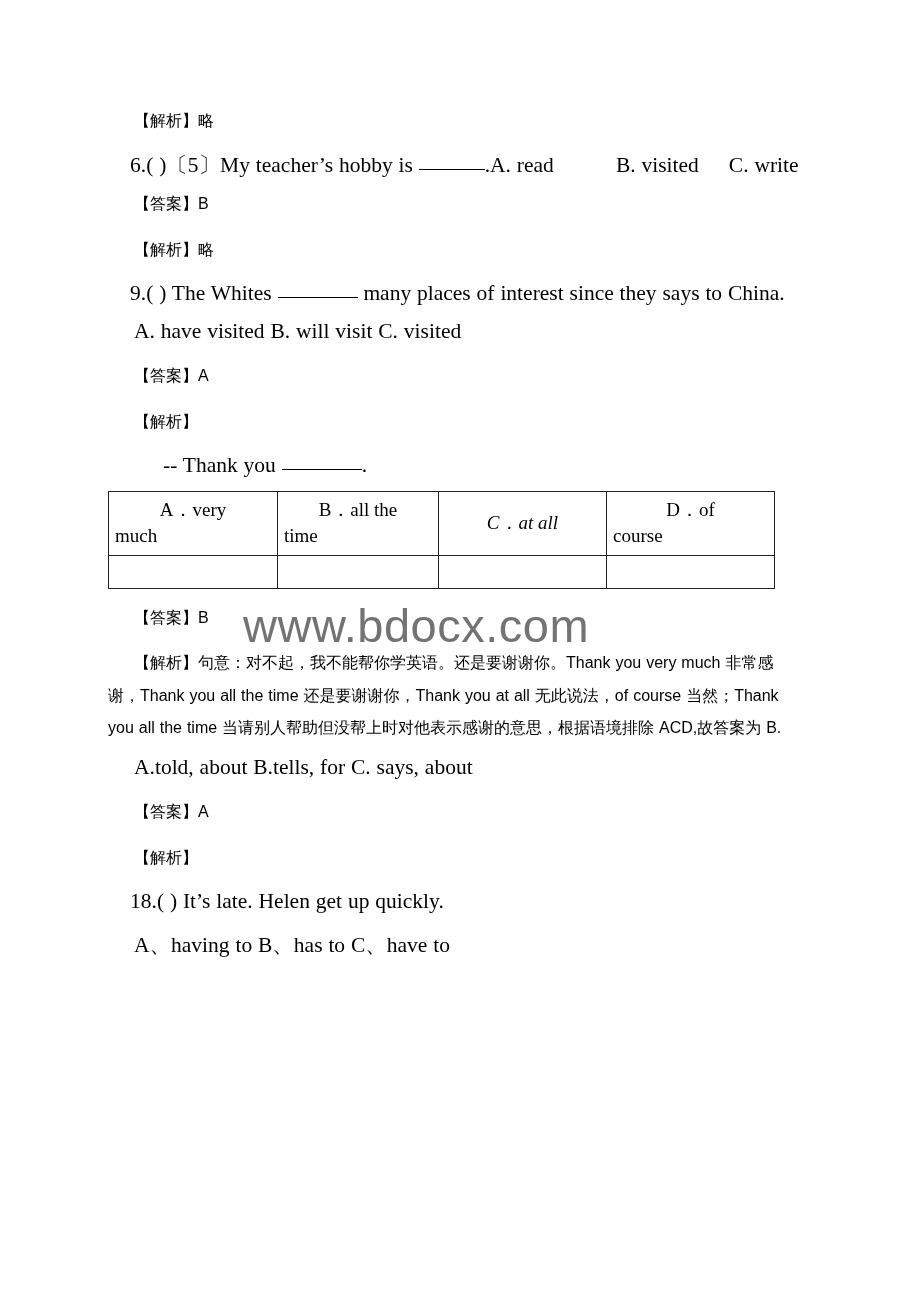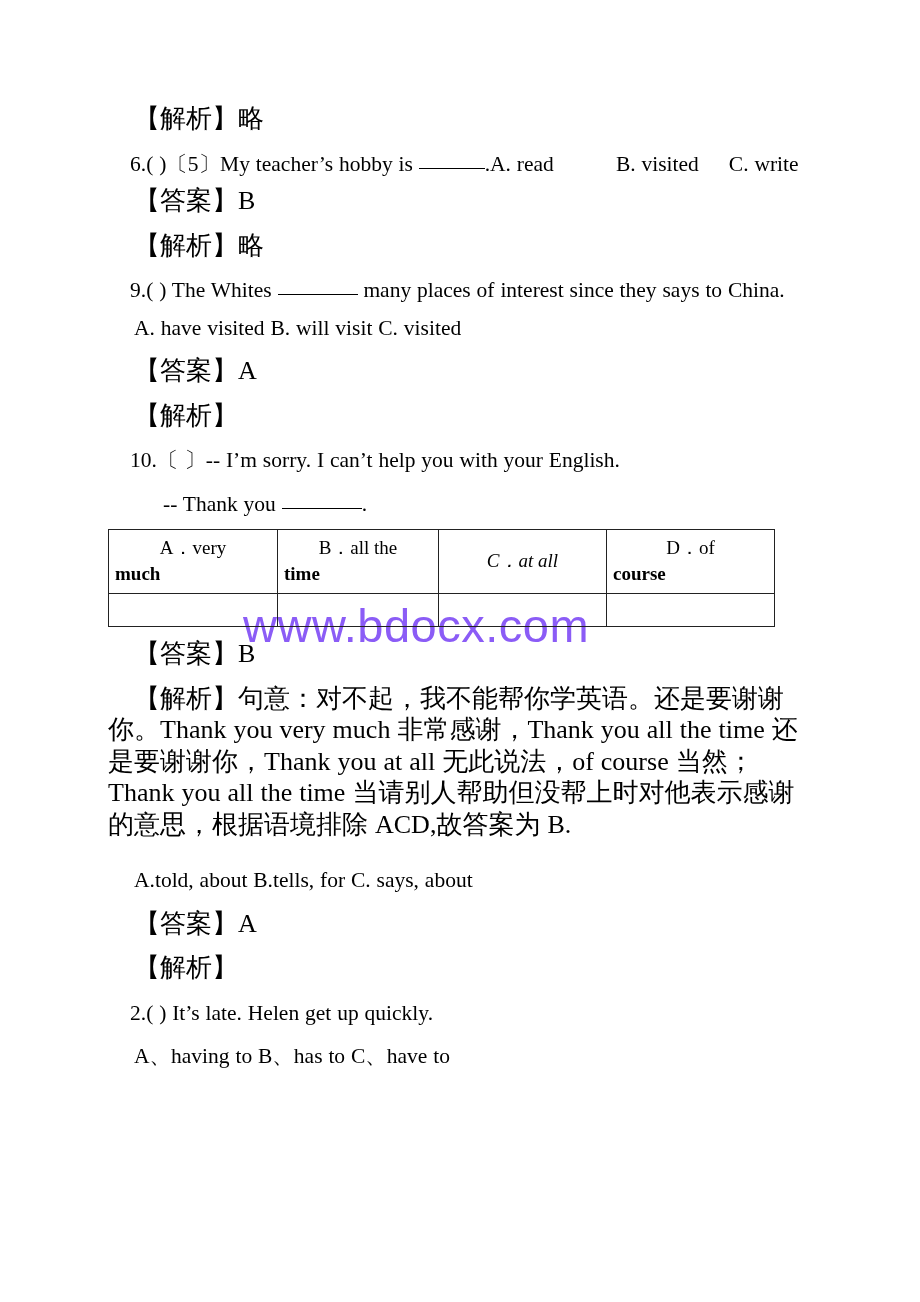--- a/index.html
+++ b/index.html
@@ -25,44 +25,44 @@
   
   .watermark {
     position: absolute;
     left: 243px;
     top: 600px;
     width: 452px;
     font-family: "Liberation Sans", "DejaVu Sans", sans-serif;
     font-size: 47px;
     line-height: 52px;
     letter-spacing: 0.5px;
-    color: #8b5cf6;
+    color: #737373;
     white-space: nowrap;
     z-index: 0;
     pointer-events: none;
     user-select: none;
   }
   .content { position: relative; z-index: 2; }
 
   
   p {
     margin: 0 0 8px 0;
     font-size: 21.5px;
     line-height: 30.5px;
     text-align: left;
     word-spacing: 0.5px;
   }
   p.indent { text-indent: 26px; }
   p.indent-sm { text-indent: 22px; }
   p.tight { margin-bottom: 7px; }
   p.gap { margin-bottom: 13px; }
-  p.gap-lg { margin-bottom: 24px; }
+  p.gap-lg { margin-bottom: 8px; }
   p.sub { text-indent: 55px; margin-bottom: 10px; }
 
-  .cn { font-family: Liberation Serif, serif; font-size: 26px; }
+  .cn { font-family: Liberation Sans, sans-serif; font-size: 16px; }
   .blank {
     display: inline-block;
     border-bottom: 1.6px solid #000;
     vertical-align: 2px;
   }
   .b-sm { width: 50px; }
   .b-md { width: 66px; }
   .b-lg { width: 80px; }
   .sp2 { display:inline-block; width: 30px; }
   .sp4 { display:inline-block; width: 62px; }
@@ -82,21 +82,21 @@
     line-height: 25px;
     background: transparent;
   }
   table.opts td.c1 { width: 156px; }
   table.opts td.c2 { width: 148px; }
   table.opts td.c3 { width: 155px; }
   table.opts td.c4 { width: 155px; }
   table.opts tr.empty td { height: 32px; padding: 0; }
   .opt-lead { display: block; text-align: center; margin-bottom: 1px; white-space: pre; }
   .opt-lead.cpad { padding-top: 13px; font-style: italic; }
-  .opt-rest { display: block; text-align: left; font-weight: bold; }
+  .opt-rest { display: block; text-align: left; }
 </style>
 </head>
 <body>
 
 <div class="page">
 
   <div class="watermark">www.bdocx.com</div>
 
   <div class="content">
 
@@ -123,23 +123,20 @@
     <p class="indent gap">A. have visited     B. will visit        C. visited</p>
 
     <p class="indent gap">
       <span class="cn">【答案】A</span>
     </p>
 
     <p class="indent gap">
       <span class="cn">【解析】</span>
     </p>
 
-    <p class="indent-sm gap">
-      <span>10.〔  〕-- I’m sorry. I can’t help you with your English.</span>
-    </p>
 
     <p class="sub">
       <span>-- Thank you </span><span class="blank b-lg"></span><span>.</span>
     </p>
 
     <table class="opts">
       <tbody>
           <tr>
         <td class="c1">
           <span class="opt-lead">A．very</span>
@@ -179,18 +176,18 @@
     <p class="indent gap">A.told, about   B.tells, for     C. says, about</p>
 
     <p class="indent gap">
       <span class="cn">【答案】A</span>
     </p>
 
     <p class="indent gap">
       <span class="cn">【解析】</span>
     </p>
 
-    <p class="indent-sm gap">2.(    ) It’s late. Helen      get up quickly.</p>
+    <p class="indent-sm gap">18.(    ) It’s late. Helen      get up quickly.</p>
 
     <p class="indent">A、having to      B、has to       C、have to</p>
 
   </div>
 </div>
 
 </body></html>

